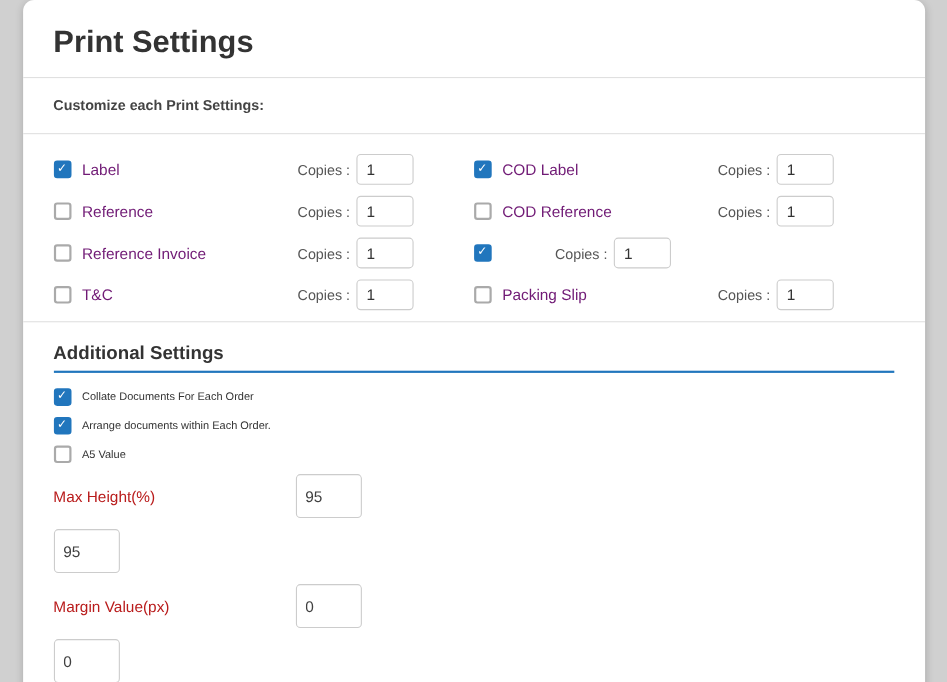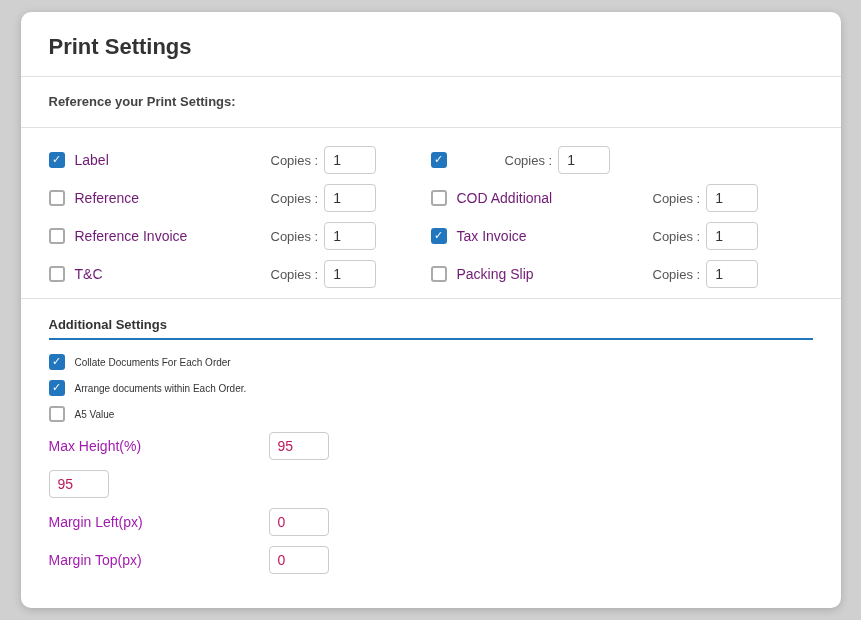--- a/index.html
+++ b/index.html
@@ -16,21 +16,21 @@
     }
     .card {
       background: #fff;
       border-radius: 10px;
       box-shadow: 0 2px 8px rgba(0,0,0,0.18);
       width: 820px;
       padding: 0 0 24px 0;
       overflow: hidden;
     }
     .card-title {
-      font-size: 22px;
+      font-size: 28px;
       font-weight: bold;
       color: #333;
       padding: 22px 28px 16px 28px;
       border-bottom: 1px solid #e0e0e0;
     }
     .info-section {
       padding: 14px 28px 14px 28px;
       border-bottom: 1px solid #e0e0e0;
       font-size: 13px;
       color: #444;
@@ -79,21 +79,21 @@
       text-align: left;
       padding-left: 8px;
       font-size: 14px;
       color: #333;
       outline: none;
     }
     .additional-section {
       padding: 18px 28px 0 28px;
     }
     .section-title {
-      font-size: 13px;
+      font-size: 17px;
       font-weight: bold;
       color: #333;
       margin-bottom: 14px;
       border-bottom: 2px solid #2176bd;
       padding-bottom: 6px;
     }
     .setting-row {
       display: flex;
       align-items: center;
       margin-bottom: 10px;
@@ -104,31 +104,31 @@
       color: #333;
     }
     .setting-field-row {
       display: flex;
       align-items: center;
       margin-bottom: 10px;
     }
     .setting-field-label {
       width: 220px;
       font-size: 14px;
-      color: #a21caf;
+      color: #b91c1c;
     }
     .setting-field-input {
       width: 60px;
-      height: 28px;
+      height: 40px;
       border: 1px solid #ccc;
       border-radius: 4px;
       text-align: left;
       padding-left: 8px;
       font-size: 14px;
-      color: #be185d;
+      color: #404040;
       outline: none;
     }
     
     .checkbox-custom {
       display: inline-flex;
       align-items: center;
       justify-content: center;
       width: 16px;
       height: 16px;
       border: 2px solid #2176bd;
@@ -149,21 +149,21 @@
       margin-top: -1px;
     }
   </style>
 </head>
 <body>
 
 <div class="card">
   <div class="card-title">Print Settings</div>
 
   <div class="info-section">
-    <div class="info-title">Reference your Print Settings:</div>
+    <div class="info-title">Customize each Print Settings:</div>
   </div>
 
   <div class="documents-section">
     <div class="docs-grid">
       <div class="docs-col" id="left-col">
           <div class="doc-row">
             <div class="checkbox-custom">
               <span class="checkmark">✓</span>
             </div>
             <span class="doc-label">Label</span>
@@ -187,34 +187,34 @@
             <span class="doc-label">T&amp;C</span>
             <span class="copies-label">Copies :</span>
             <input type="text" class="copies-input" value="1" style="">
           </div>
         </div>
       <div class="docs-col" id="right-col">
           <div class="doc-row">
             <div class="checkbox-custom">
               <span class="checkmark">✓</span>
             </div>
-            <span class="copies-label">Copies :</span>
-            <input type="text" class="copies-input" value="1" style="">
-          </div>
-          <div class="doc-row">
-            <div class="checkbox-custom unchecked"></div>
-            <span class="doc-label">COD Additional</span>
+            <span class="doc-label">COD Label</span>
+            <span class="copies-label">Copies :</span>
+            <input type="text" class="copies-input" value="1" style="">
+          </div>
+          <div class="doc-row">
+            <div class="checkbox-custom unchecked"></div>
+            <span class="doc-label">COD Reference</span>
             <span class="copies-label">Copies :</span>
             <input type="text" class="copies-input" value="1" style="">
           </div>
           <div class="doc-row">
             <div class="checkbox-custom">
               <span class="checkmark">✓</span>
             </div>
-            <span class="doc-label">Tax Invoice</span>
             <span class="copies-label">Copies :</span>
             <input type="text" class="copies-input" value="1" style="">
           </div>
           <div class="doc-row">
             <div class="checkbox-custom unchecked"></div>
             <span class="doc-label">Packing Slip</span>
             <span class="copies-label">Copies :</span>
             <input type="text" class="copies-input" value="1" style="">
           </div>
         </div>
@@ -243,22 +243,21 @@
       </div>
     <div id="additional-fields">
         <div class="setting-field-row">
           <span class="setting-field-label">Max Height(%)</span>
           <input type="text" class="setting-field-input" value="95" style="">
         </div>
         <div class="setting-field-row">
           <input type="text" class="setting-field-input" value="95" style="">
         </div>
         <div class="setting-field-row">
-          <span class="setting-field-label">Margin Left(px)</span>
+          <span class="setting-field-label">Margin Value(px)</span>
           <input type="text" class="setting-field-input" value="0" style="">
         </div>
         <div class="setting-field-row">
-          <span class="setting-field-label">Margin Top(px)</span>
           <input type="text" class="setting-field-input" value="0" style="">
         </div>
       </div>
   </div>
 </div>
 
 </body></html>

